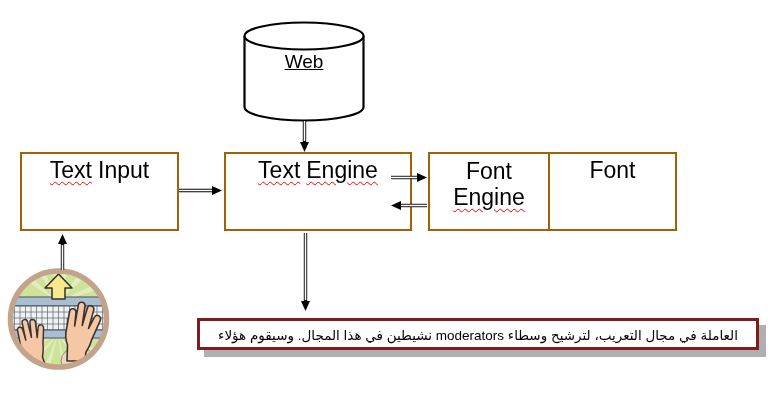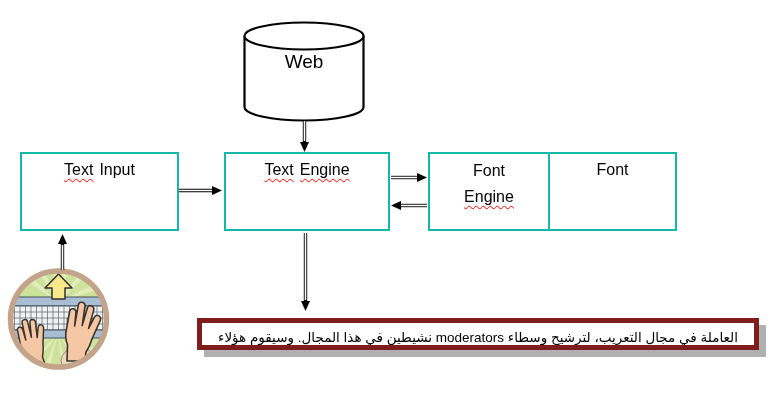--- a/index.html
+++ b/index.html
@@ -1,30 +1,30 @@
 <!DOCTYPE html>
 <html><head>
 <meta charset="utf-8">
 <style>
   html,body{margin:0;padding:0;background:#fff;}
   #stage{position:relative;width:772px;height:409px;background:#fff;overflow:hidden;
          font-family:"Liberation Sans","DejaVu Sans",sans-serif;color:#000;}
-  .node{position:absolute;box-sizing:border-box;border:2px solid #14b8a6;background:#fff;
-        text-align:center;font-size:16px;line-height:24px;padding-top:4px;}
+  .node{position:absolute;box-sizing:border-box;border:2px solid #a16207;background:#fff;
+        text-align:center;font-size:23px;line-height:24px;padding-top:4px;}
   .wavy{text-decoration-line:underline;text-decoration-style:wavy;
         text-decoration-color:#ff0000;text-decoration-thickness:1px;text-underline-offset:3px;}
   .gap{display:inline-block;width:6px;}
   .cylwrap{position:absolute;left:243px;top:20px;width:122px;height:104px;}
   .cylwrap svg{position:absolute;left:0;top:0;}
   .cyl-label{position:absolute;left:0;top:30px;width:100%;text-align:center;
-             font-size:19px;line-height:23px;}
+             font-size:19px;line-height:23px;text-decoration:underline;}
   #overlay{position:absolute;left:0;top:0;pointer-events:none;}
   #outbox-shadow{position:absolute;left:204px;top:325px;width:562px;height:32px;background:#b0b0b0;}
   #outbox{position:absolute;left:197px;top:318px;width:562px;height:32px;box-sizing:border-box;
-          border:5px solid #7f1d1d;background:#fff;direction:rtl;text-align:center;
+          border:3px solid #7f1d1d;background:#fff;direction:rtl;text-align:center;
           font-size:13.5px;line-height:30px;white-space:nowrap;overflow:hidden;}
   #clipart{position:absolute;left:7px;top:268px;width:103px;height:102px;}
 </style>
 </head>
 <body>
 
 <div id="stage">
 
   <div class="cylwrap">
     <svg width="122" height="104" viewBox="0 0 122 104">
@@ -38,21 +38,21 @@
 
   <div id="outbox-shadow"></div>
   <div id="outbox">
     <span>العاملة في مجال التعريب، لترشيح وسطاء moderators نشيطين في هذا المجال. وسيقوم هؤلاء</span>
   </div>
 
   <div class="node" style="left:20px;top:152px;width:159px;height:79px;">
     <span class="wavy">Text</span><span class="gap"></span><span>Input</span>
   </div>
 
-  <div class="node" style="left:224px;top:152px;width:166px;height:79px;">
+  <div class="node" style="left:224px;top:152px;width:188px;height:79px;">
     <span class="wavy">Text</span><span class="gap"></span><span class="wavy">Engine</span>
   </div>
 
   <div class="node" style="left:428px;top:152px;width:122px;height:79px;line-height:26px;">
     <div>Font</div>
     <div><span class="wavy">Engine</span></div>
   </div>
 
   <div class="node" style="left:550px;top:152px;width:127px;height:79px;border-left:none;">
     <span>Font</span>

